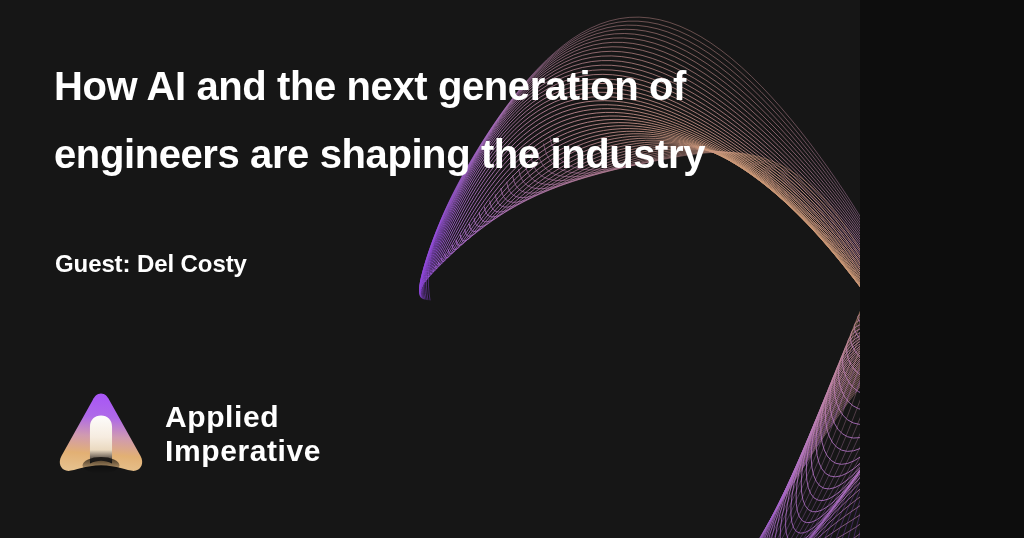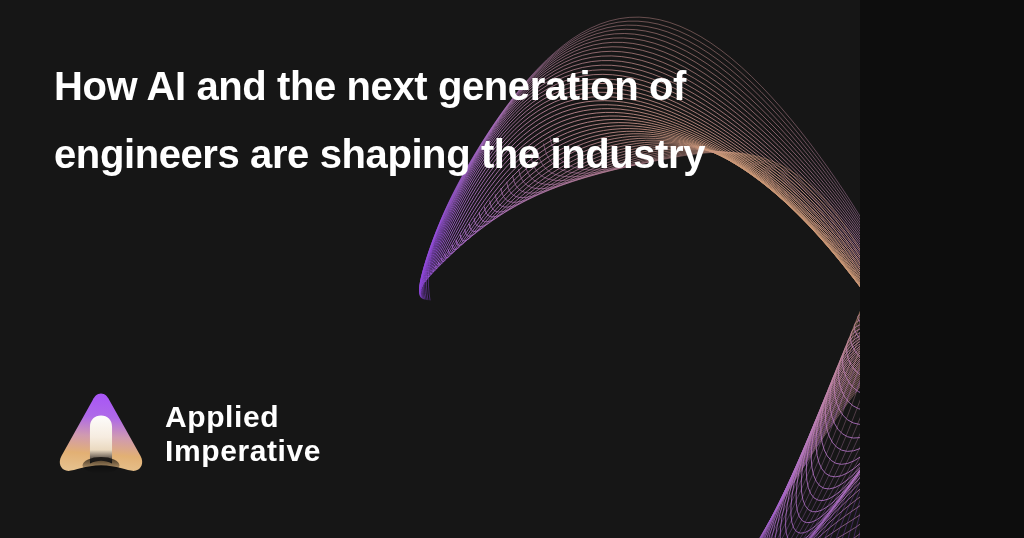--- a/index.html
+++ b/index.html
@@ -217,20 +217,21 @@
         <path d="M1086.55 83.05 L1084.81 87.69 L1083.03 92.32 L1081.21 96.94 L1079.34 101.55 L1077.44 106.15 L1075.50 110.74 L1073.52 115.33 L1071.50 119.90 L1069.44 124.46 L1067.35 129.02 L1065.22 133.56 L1063.07 138.09 L1060.87 142.62 L1058.65 147.14 L1056.40 151.64 L1054.11 156.14 L1051.80 160.63 L1049.46 165.11 L1047.09 169.58 L1044.70 174.05 L1042.29 178.50 L1039.85 182.94 L1037.39 187.38 L1034.90 191.81 L1032.40 196.23 L1029.88 200.64 L1027.34 205.04 L1024.79 209.43 L1022.22 213.82 L1019.63 218.20 L1017.04 222.57 L1014.43 226.93 L1011.81 231.28 L1009.18 235.63 L1006.54 239.97 L1003.90 244.30 L1001.25 248.62 L998.59 252.93 L995.94 257.24 L993.28 261.54 L990.62 265.83 L987.96 270.12 L985.30 274.39 L982.64 278.66 L979.99 282.93 L977.34 287.18 L974.70 291.43 L972.07 295.67 L969.44 299.91 L966.83 304.13 L964.22 308.35 L961.63 312.57 L959.05 316.77 L956.49 320.97 L953.94 325.16 L951.41 329.35 L948.90 333.52 L946.40 337.69 L943.93 341.86 L941.48 346.01 L939.05 350.16 L936.64 354.30 L934.26 358.43 L931.91 362.56 L929.58 366.68 L927.28 370.79 L925.01 374.89 L922.76 378.99 L920.55 383.08 L918.38 387.16 L916.23 391.23 L914.12 395.29 L912.04 399.34 L910.00 403.39 L908.00 407.43 L906.03 411.45 L904.10 415.47 L902.21 419.48 L900.37 423.48 L898.56 427.47 L896.79 431.44 L895.07 435.41 L893.39 439.37 L891.76 443.31 L890.17 447.24 L888.62 451.16 L887.12 455.07 L885.67 458.97 L884.27 462.85 L882.91 466.72 L881.60 470.57 L880.35 474.41 L879.14 478.23 L877.98 482.04 L876.87 485.82 L875.82 489.59 L874.81 493.35 L873.86 497.08 L872.96 500.79 L872.12 504.48 L871.33 508.15 L870.59 511.79 L869.90 515.41 L869.27 519.00 L868.70 522.56 L868.17 526.10 L867.71 529.60 L867.30 533.06 L866.94 536.49 L866.64 539.88 L866.39 543.22 L866.20 546.51 L866.07 549.75 L865.99 552.93 L865.97 556.04 L866.00 559.06 L866.09 561.98 L866.23 564.78 L866.43 567.38 L866.68 569.57" stroke-width="0.68" opacity="0.5"></path>
         <path d="M1081.98 87.55 L1080.29 92.07 L1078.55 96.59 L1076.78 101.10 L1074.96 105.61 L1073.10 110.11 L1071.21 114.61 L1069.27 119.10 L1067.30 123.58 L1065.29 128.06 L1063.25 132.53 L1061.17 137.00 L1059.06 141.46 L1056.92 145.91 L1054.74 150.36 L1052.54 154.80 L1050.30 159.24 L1048.04 163.66 L1045.75 168.09 L1043.43 172.50 L1041.09 176.91 L1038.73 181.31 L1036.34 185.71 L1033.93 190.10 L1031.50 194.48 L1029.05 198.85 L1026.58 203.22 L1024.09 207.58 L1021.59 211.94 L1019.08 216.28 L1016.54 220.63 L1014.00 224.96 L1011.45 229.28 L1008.88 233.60 L1006.31 237.91 L1003.73 242.22 L1001.14 246.51 L998.55 250.80 L995.95 255.08 L993.35 259.35 L990.75 263.62 L988.15 267.87 L985.55 272.12 L982.95 276.36 L980.36 280.59 L977.77 284.82 L975.18 289.03 L972.61 293.24 L970.04 297.44 L967.48 301.63 L964.93 305.81 L962.39 309.98 L959.87 314.14 L957.35 318.29 L954.86 322.44 L952.38 326.57 L949.92 330.70 L947.48 334.81 L945.05 338.92 L942.65 343.01 L940.27 347.10 L937.92 351.18 L935.59 355.24 L933.28 359.30 L931.00 363.34 L928.75 367.37 L926.53 371.39 L924.34 375.41 L922.18 379.41 L920.05 383.39 L917.95 387.37 L915.89 391.33 L913.86 395.29 L911.87 399.23 L909.91 403.15 L907.99 407.07 L906.11 410.97 L904.27 414.86 L902.47 418.73 L900.71 422.60 L899.00 426.44 L897.32 430.27 L895.69 434.09 L894.11 437.90 L892.56 441.68 L891.07 445.45 L889.62 449.21 L888.22 452.95 L886.86 456.67 L885.56 460.38 L884.30 464.06 L883.10 467.73 L881.94 471.38 L880.83 475.01 L879.78 478.62 L878.78 482.21 L877.83 485.78 L876.93 489.32 L876.08 492.84 L875.29 496.34 L874.56 499.82 L873.87 503.26 L873.25 506.68 L872.67 510.08 L872.15 513.44 L871.69 516.77 L871.28 520.07 L870.93 523.33 L870.64 526.55 L870.40 529.74 L870.21 532.88 L870.09 535.97 L870.02 539.02 L870.00 542.00 L870.04 544.93 L870.14 547.78 L870.30 550.54 L870.51 553.21 L870.78 555.74 L871.10 558.08 L871.48 560.00" stroke-width="0.68" opacity="0.5"></path>
       </g>
   </svg>
 
   <div id="content">
 
     <h1 id="episode-title">How AI and the next generation of
 engineers are shaping the industry</h1>
 
+    <p id="guest-line">Guest: Del Costy</p>
 
     <div id="brand-lockup">
 
       <svg id="brand-mark" viewBox="0 0 100 100" aria-hidden="true">
         <path d="M50 6
                  C 54 6 57 9 59 13
                  L 93 74
                  C 97 81 94 89 87 90
                  C 80 91 68 84 50 84
                  C 32 84 20 91 13 90

